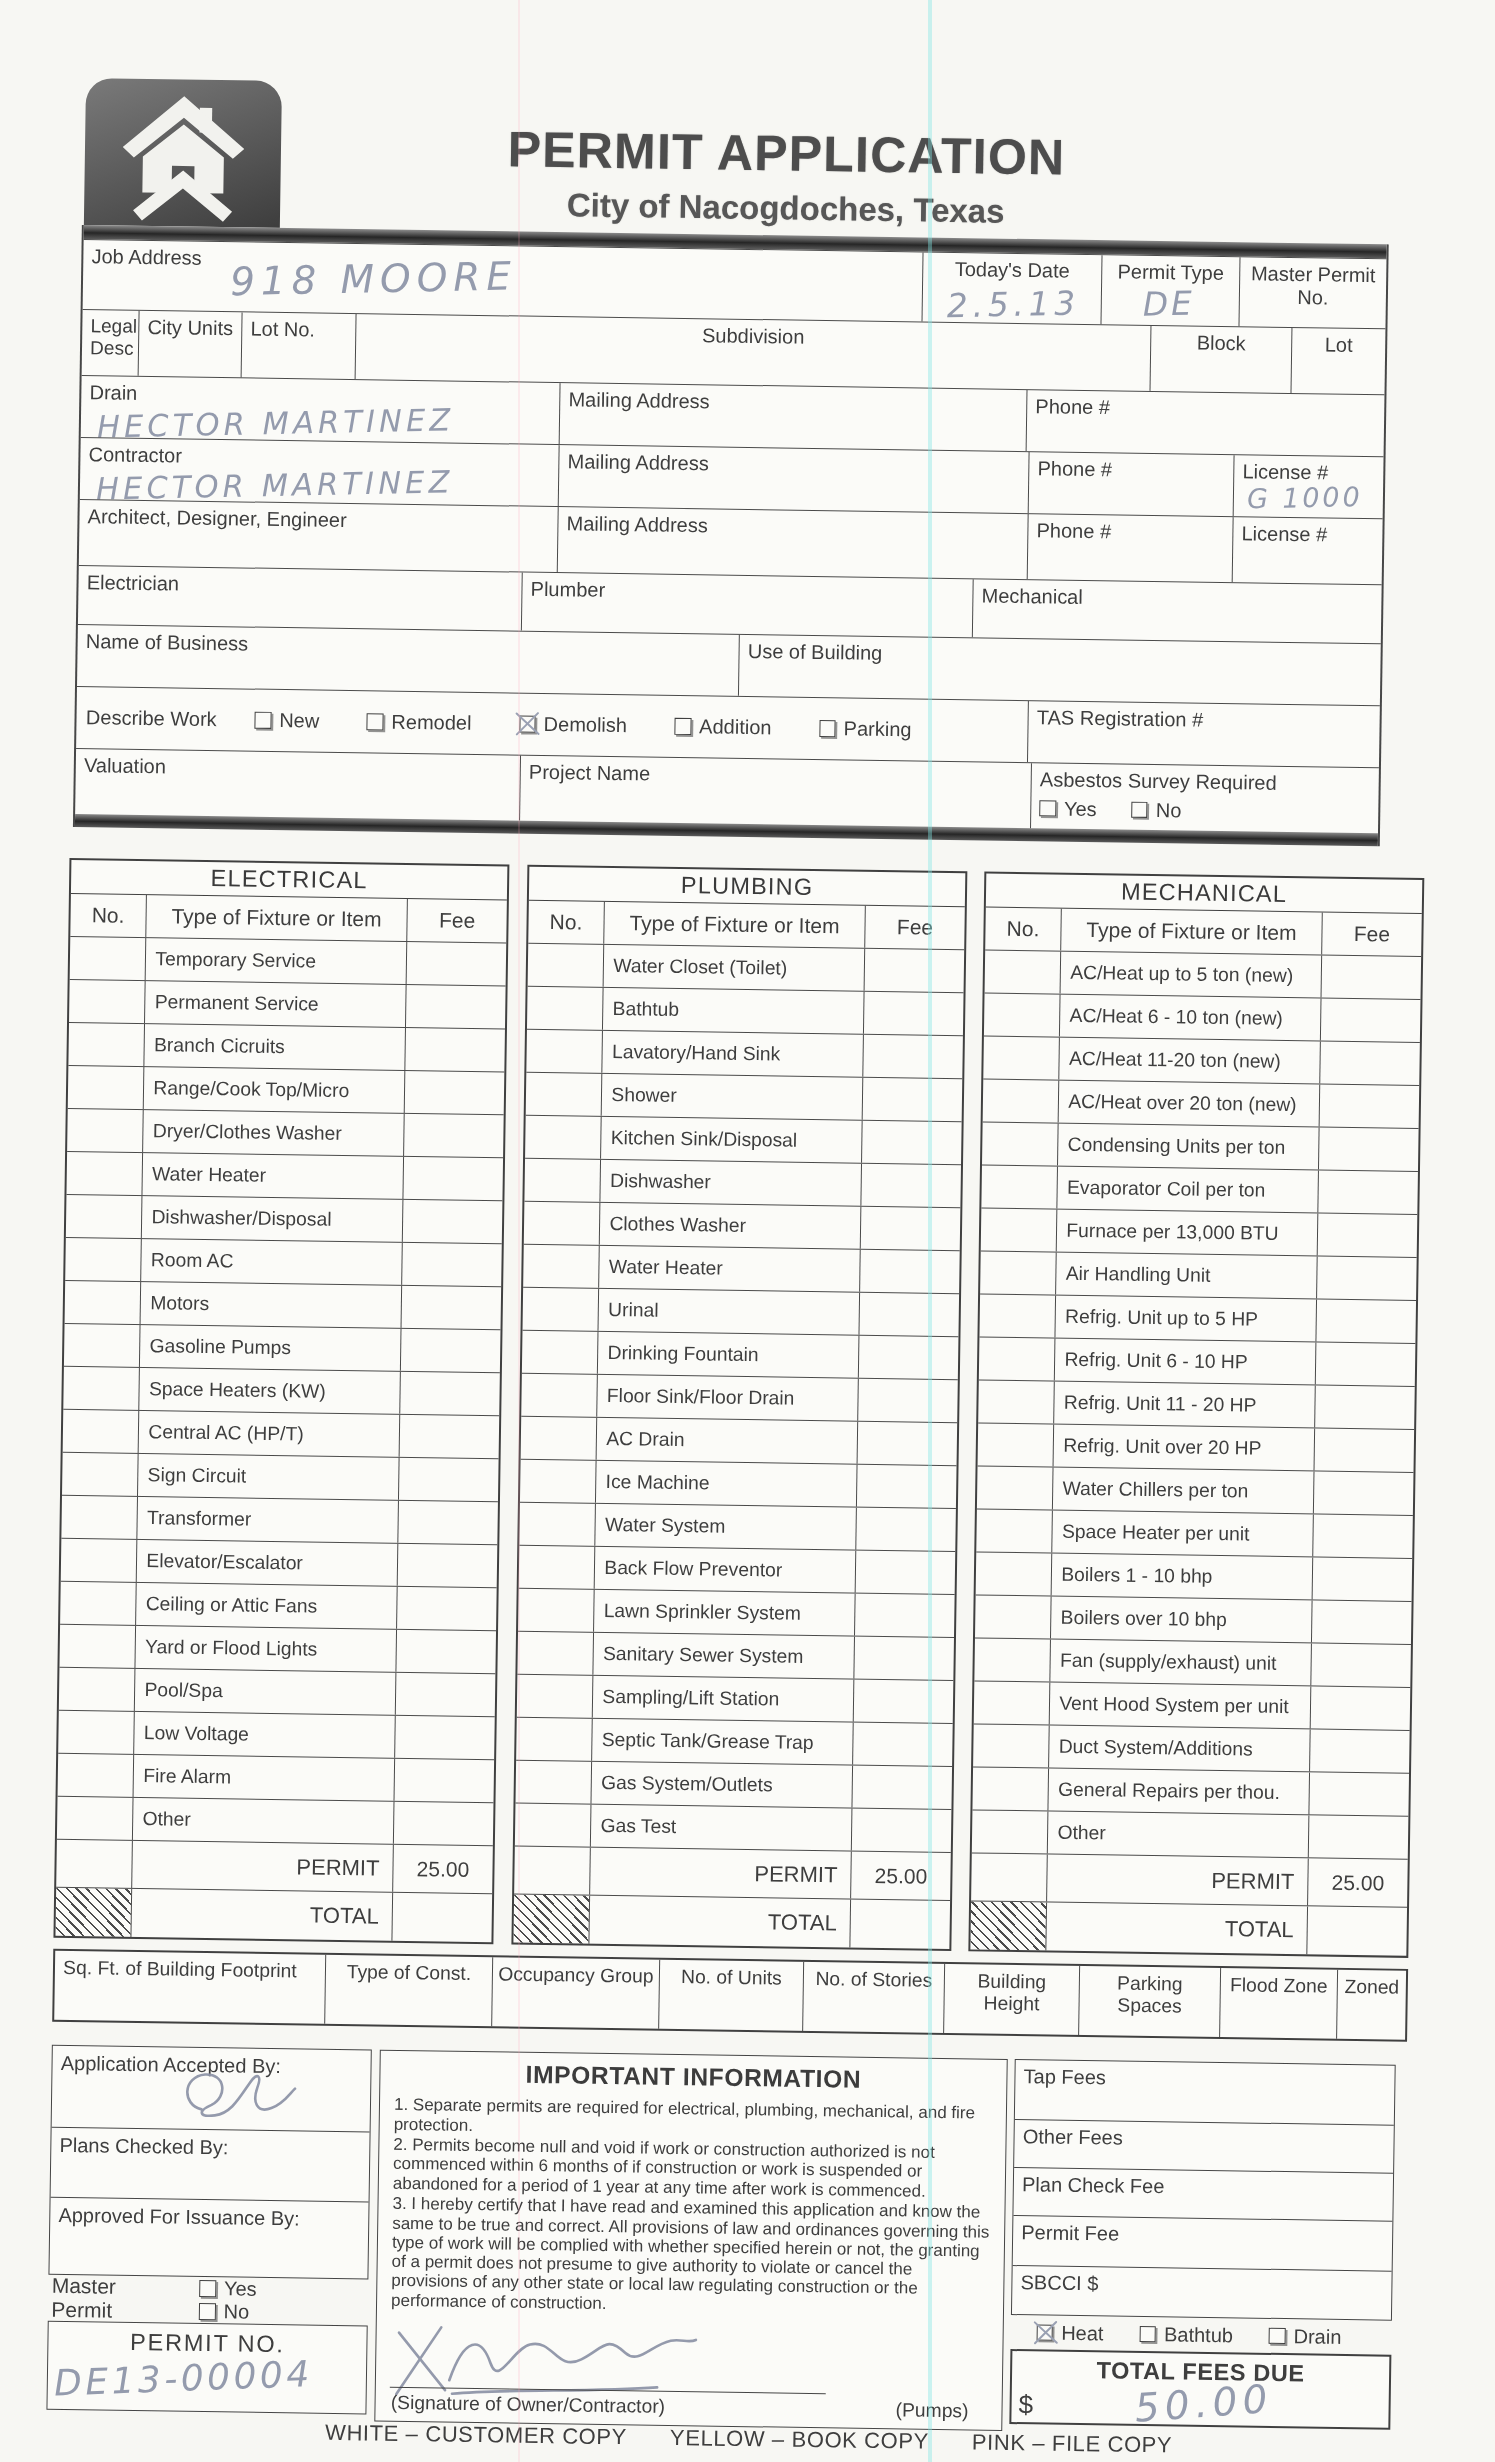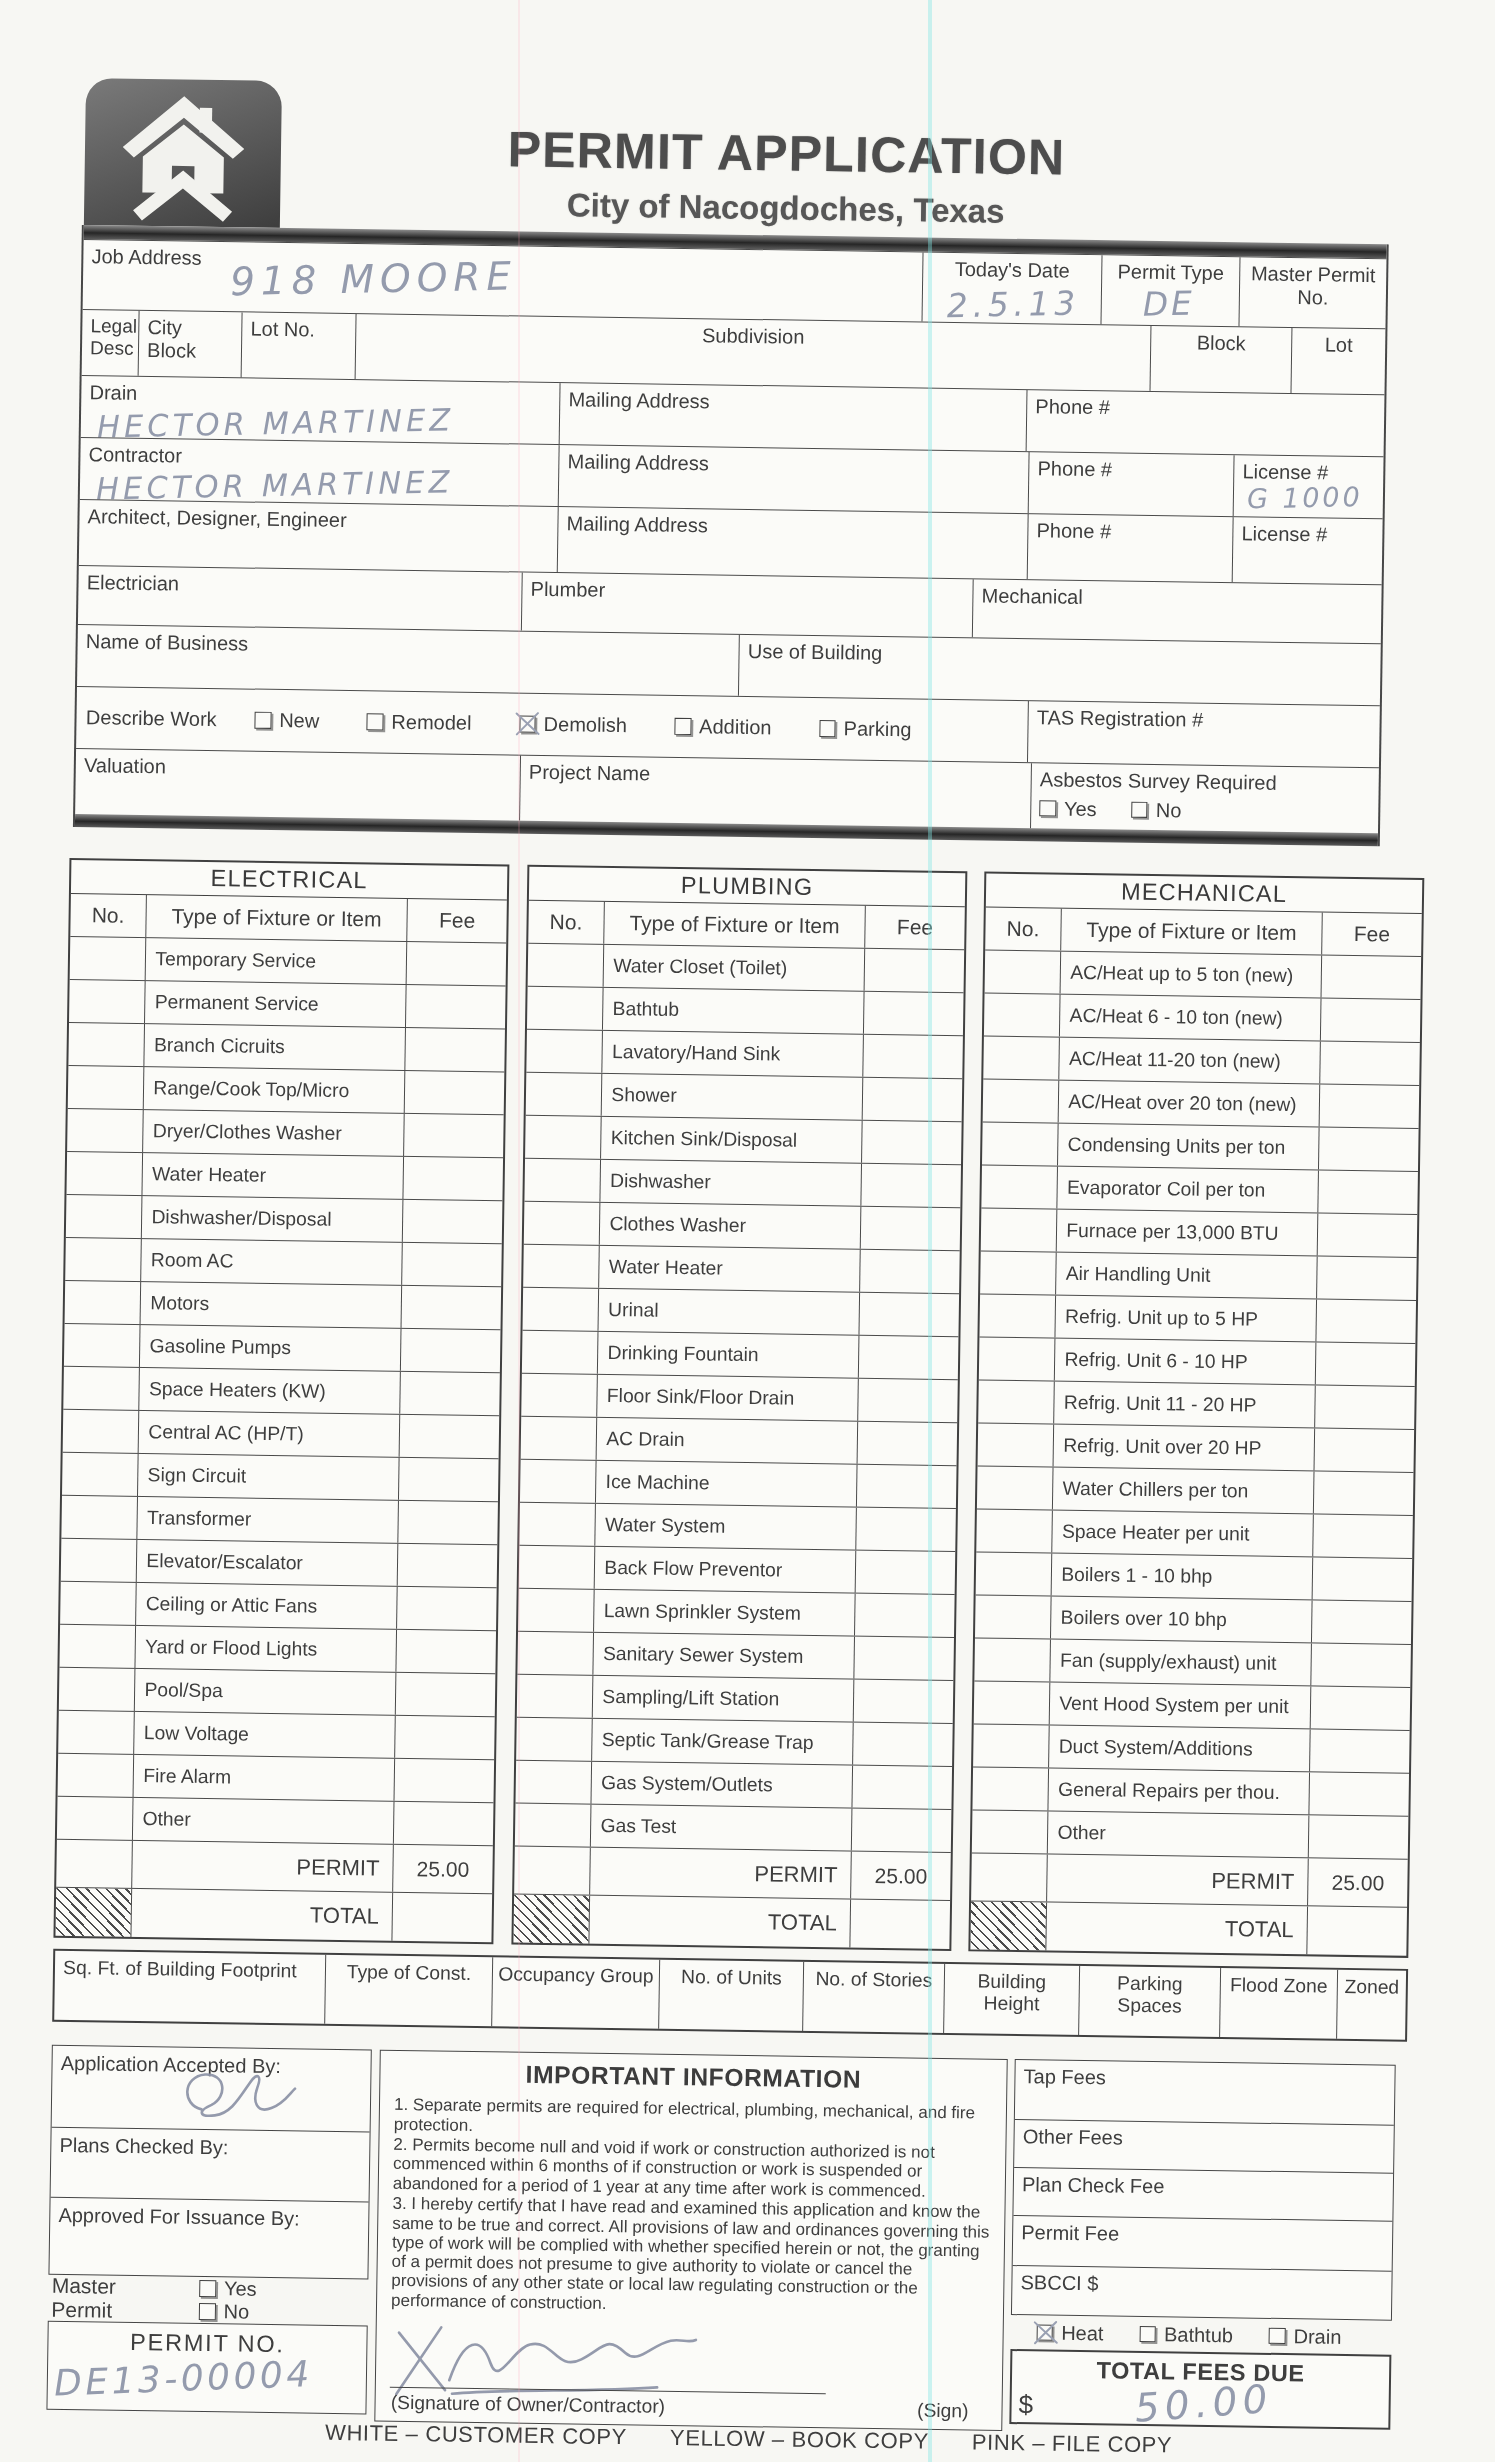--- a/index.html
+++ b/index.html
@@ -196,21 +196,21 @@
         <div class="cell w-master">
           <span class="lbl center">Master Permit No.</span>
         </div>
       </div>
 
       <div class="trow r2">
         <div class="cell w-legal">
           <span class="lbl legal-lbl">Legal Desc</span>
         </div>
         <div class="cell w-cityblock">
-          <span class="lbl">City Block</span>
+          <span class="lbl">City Units</span>
         </div>
         <div class="cell w-lotno">
           <span class="lbl">Lot No.</span>
         </div>
         <div class="cell grow">
           <span class="lbl center">Subdivision</span>
         </div>
         <div class="cell w-block">
           <span class="lbl center">Block</span>
         </div>
@@ -849,21 +849,21 @@
   <p class="info-item">3.  I hereby certify that I have read and examined this application and know the same to be true and correct.  All provisions of law and ordinances governing this type of work will be complied with whether specified herein or not, the granting of a permit does not presume to give authority to violate or cancel the provisions of any other state or local law regulating construction or the performance of construction.</p>
 </div>
       <div class="sigarea">
         <svg class="scribble sig-svg" width="328" height="106" viewBox="0 0 560 180">
           <path d="M25 150 L100 35 M28 45 L108 142"></path>
           <path d="M115 125 C 140 50, 168 48, 185 95 C 200 135, 222 70, 252 62 C 292 52, 298 108, 340 86 C 378 66, 382 44, 415 74 C 438 94, 458 60, 492 52 C 510 48, 522 56, 535 50"></path>
           <path d="M120 148 C 220 138, 360 142, 470 132"></path>
         </svg>
         <div class="sigline"></div>
         <span class="sig-label">(Signature of Owner/Contractor)</span>
-        <span class="date-label">(Sign)</span>
+        <span class="date-label">(Pumps)</span>
       </div>
     </div>
 
     <div class="bright">
       <div class="stackbox">
         <div class="fb-row fb-1">
           <span class="lbl">Tap Fees</span>
         </div>
         <div class="fb-row fb-2">
           <span class="lbl">Other Fees</span>

